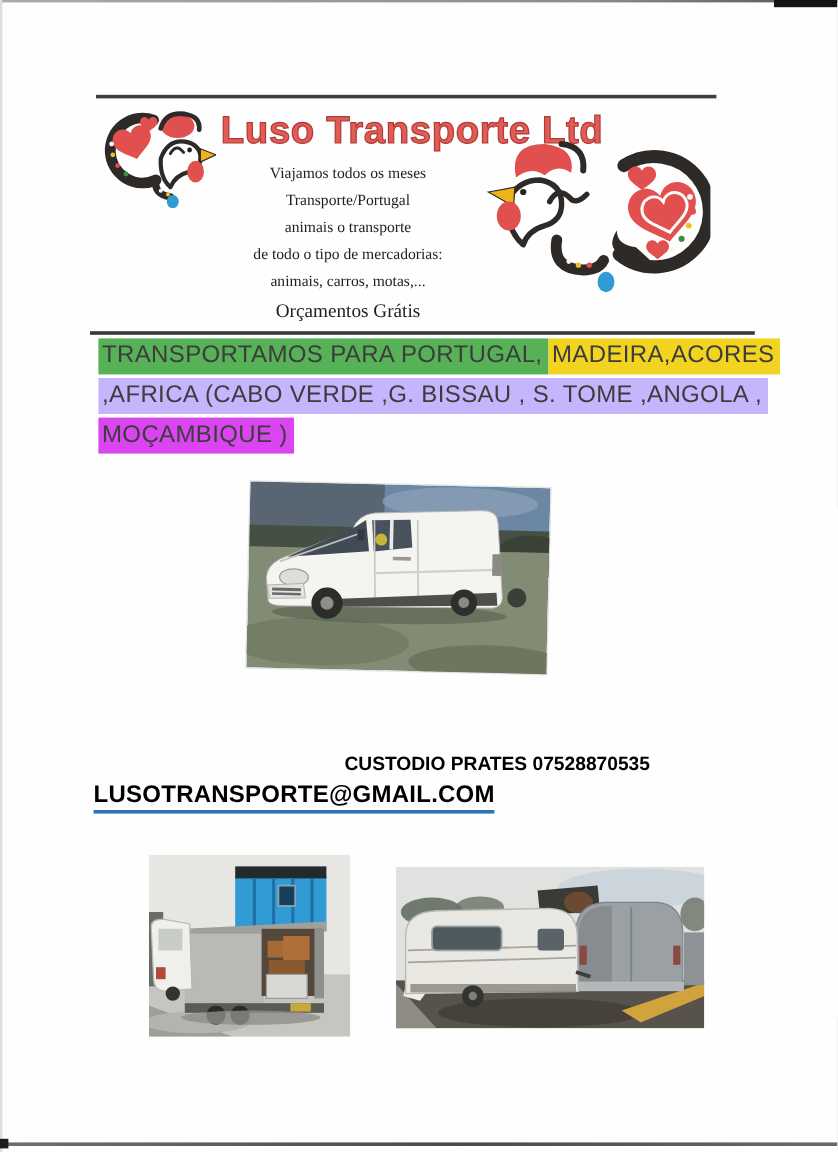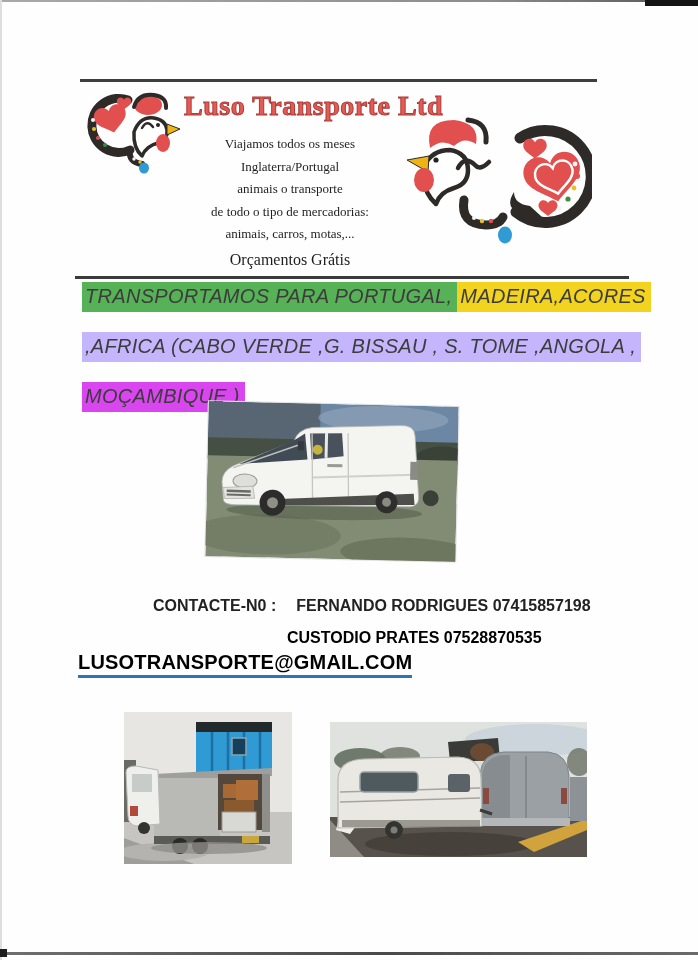--- a/index.html
+++ b/index.html
@@ -13,37 +13,37 @@
   .top-corner-mark{position:absolute;left:645px;top:0;width:53px;height:6px;background:#141414;}
   .bottom-edge-line{position:absolute;left:0;top:952px;width:698px;height:3px;
     background:linear-gradient(to right,#6f6f6f,#4a4a4a 55%,#6a6a6a);}
   .bottom-corner-mark{position:absolute;left:0;top:949px;width:7px;height:8px;background:#1c1c1c;}
   .left-edge{position:absolute;left:0;top:0;width:2px;height:960px;background:#dedede;}
 
   .rule1{position:absolute;left:80px;top:79px;width:517px;height:3px;background:#3e3e3e;}
   .rule2{position:absolute;left:75px;top:276px;width:554px;height:3px;background:#3a3a3a;}
 
   .page-title{
-    position:absolute;left:184px;top:90px;font-size:28px;font-weight:bold;
-    color:#e25b55;-webkit-text-stroke:1px #ae3b38;letter-spacing:0.5px;white-space:nowrap;font-family:Liberation Serif, serif;
+    position:absolute;left:184px;top:90px;font-size:32px;font-weight:bold;
+    color:#e25b55;-webkit-text-stroke:1px #ae3b38;letter-spacing:0.5px;white-space:nowrap;
   }
   .tagline{
     position:absolute;left:118px;top:133px;width:344px;text-align:center;
     font-family:"Liberation Serif",serif;font-size:13px;line-height:22.5px;color:#1e1e1e;
   }
   .free-quote{
     position:absolute;left:118px;top:251px;width:344px;text-align:center;
     font-family:"Liberation Serif",serif;font-size:16px;color:#1e1e1e;
   }
 
   .rooster-left{position:absolute;left:84px;top:90px;width:96px;height:84px;}
   .rooster-right{position:absolute;left:402px;top:112px;width:190px;height:142px;}
 
   .highlights{position:absolute;left:82px;top:282px;font-size:20px;color:#3c3c3c;letter-spacing:0.3px;}
-  .hl-line{margin:0 0 20px 0;white-space:nowrap;font-style:italic;}
+  .hl-line{margin:0 0 3px 0;white-space:nowrap;}
   .hl{display:inline-block;padding:3px 5px 4px 3px;}
 
   .contact-line1{position:absolute;left:153px;top:597px;font-size:16px;font-weight:bold;color:#222;white-space:nowrap;}
   .contact-line1 .gap{display:inline-block;width:20px;}
   .contact-line2{position:absolute;left:287px;top:629px;font-size:16px;font-weight:bold;color:#000000;white-space:nowrap;}
   .email-link{
     position:absolute;left:78px;top:651px;font-size:20px;font-weight:bold;color:#000000;
     text-decoration:none;border-bottom:3px solid #2e75b6;padding-bottom:1px;letter-spacing:0.2px;cursor:pointer;
   }
 
@@ -92,21 +92,21 @@
       <circle cx="50" cy="69" r="1.7" fill="#f5f5f5"></circle>
       <circle cx="56" cy="72" r="1.7" fill="#e8c224"></circle>
       <ellipse cx="60" cy="78" rx="5" ry="5.5" fill="#2f9ad3"></ellipse>
     </svg>
   </div>
 
   <div class="page-title">Luso Transporte Ltd</div>
 
   <div class="tagline">
     <div>Viajamos todos os meses</div>
-    <div>Inglaterra/Portugal</div>
+    <div>Transporte/Portugal</div>
     <div>animais o transporte</div>
     <div>de todo o tipo de mercadorias:</div>
     <div>animais, carros, motas,...</div>
   </div>
 
   <div class="rooster-right">
     <svg viewBox="0 0 190 142" width="190" height="142">
       <path d="M118,26 A46,46 0 1 1 114,100" fill="none" stroke="#2e2a28" stroke-width="11" stroke-linecap="round"></path>
       <use href="#heartPath" fill="#e1504e" transform="translate(150,60) rotate(-12) scale(1.5)"></use>
       <use href="#heartPath" fill="none" stroke="#ffffff" stroke-width="2.5" transform="translate(152,62) rotate(-12) scale(1.0)"></use>
@@ -177,23 +177,20 @@
       <path d="M106,74 L207,69" stroke="#d0d0cb" stroke-width="2" fill="none"></path>
       <path d="M60,97 L207,88 L208,99 L62,103 Z" fill="#4e4e4a"></path>
       <rect x="203" y="56" width="8" height="18" fill="#8a8a86"></rect>
       <circle cx="66" cy="100" r="13" fill="#2c2c2a"></circle>
       <circle cx="66" cy="100" r="5.5" fill="#8f8f8a"></circle>
       <circle cx="180" cy="97" r="11" fill="#2e2e2c"></circle>
       <circle cx="180" cy="97" r="4.5" fill="#8a8a85"></circle>
     </svg>
   </div>
 
-  <div class="contact-line1">
-    <span>CONTACTE-N0 :</span><span class="gap"></span><span>FERNANDO RODRIGUES 07415857198</span>
-  </div>
   <div class="contact-line2">CUSTODIO PRATES 07528870535</div>
   <a class="email-link">LUSOTRANSPORTE@GMAIL.COM</a>
 
   <div class="photo photo-truck" role="img" aria-label="Box lorry with rear door open being loaded, blue container above, white van beside">
     <svg viewBox="0 0 168 152" width="168" height="152">
       <rect x="0" y="0" width="168" height="152" fill="#e8e6e2"></rect>
       <rect x="0" y="100" width="168" height="52" fill="#c7c5c1"></rect>
       <polygon points="0,126 70,152 0,152" fill="#a09e9a"></polygon>
       <ellipse cx="40" cy="140" rx="45" ry="9" fill="#b5b3af"></ellipse>
       <rect x="0" y="48" width="12" height="62" fill="#6a6a66"></rect>

